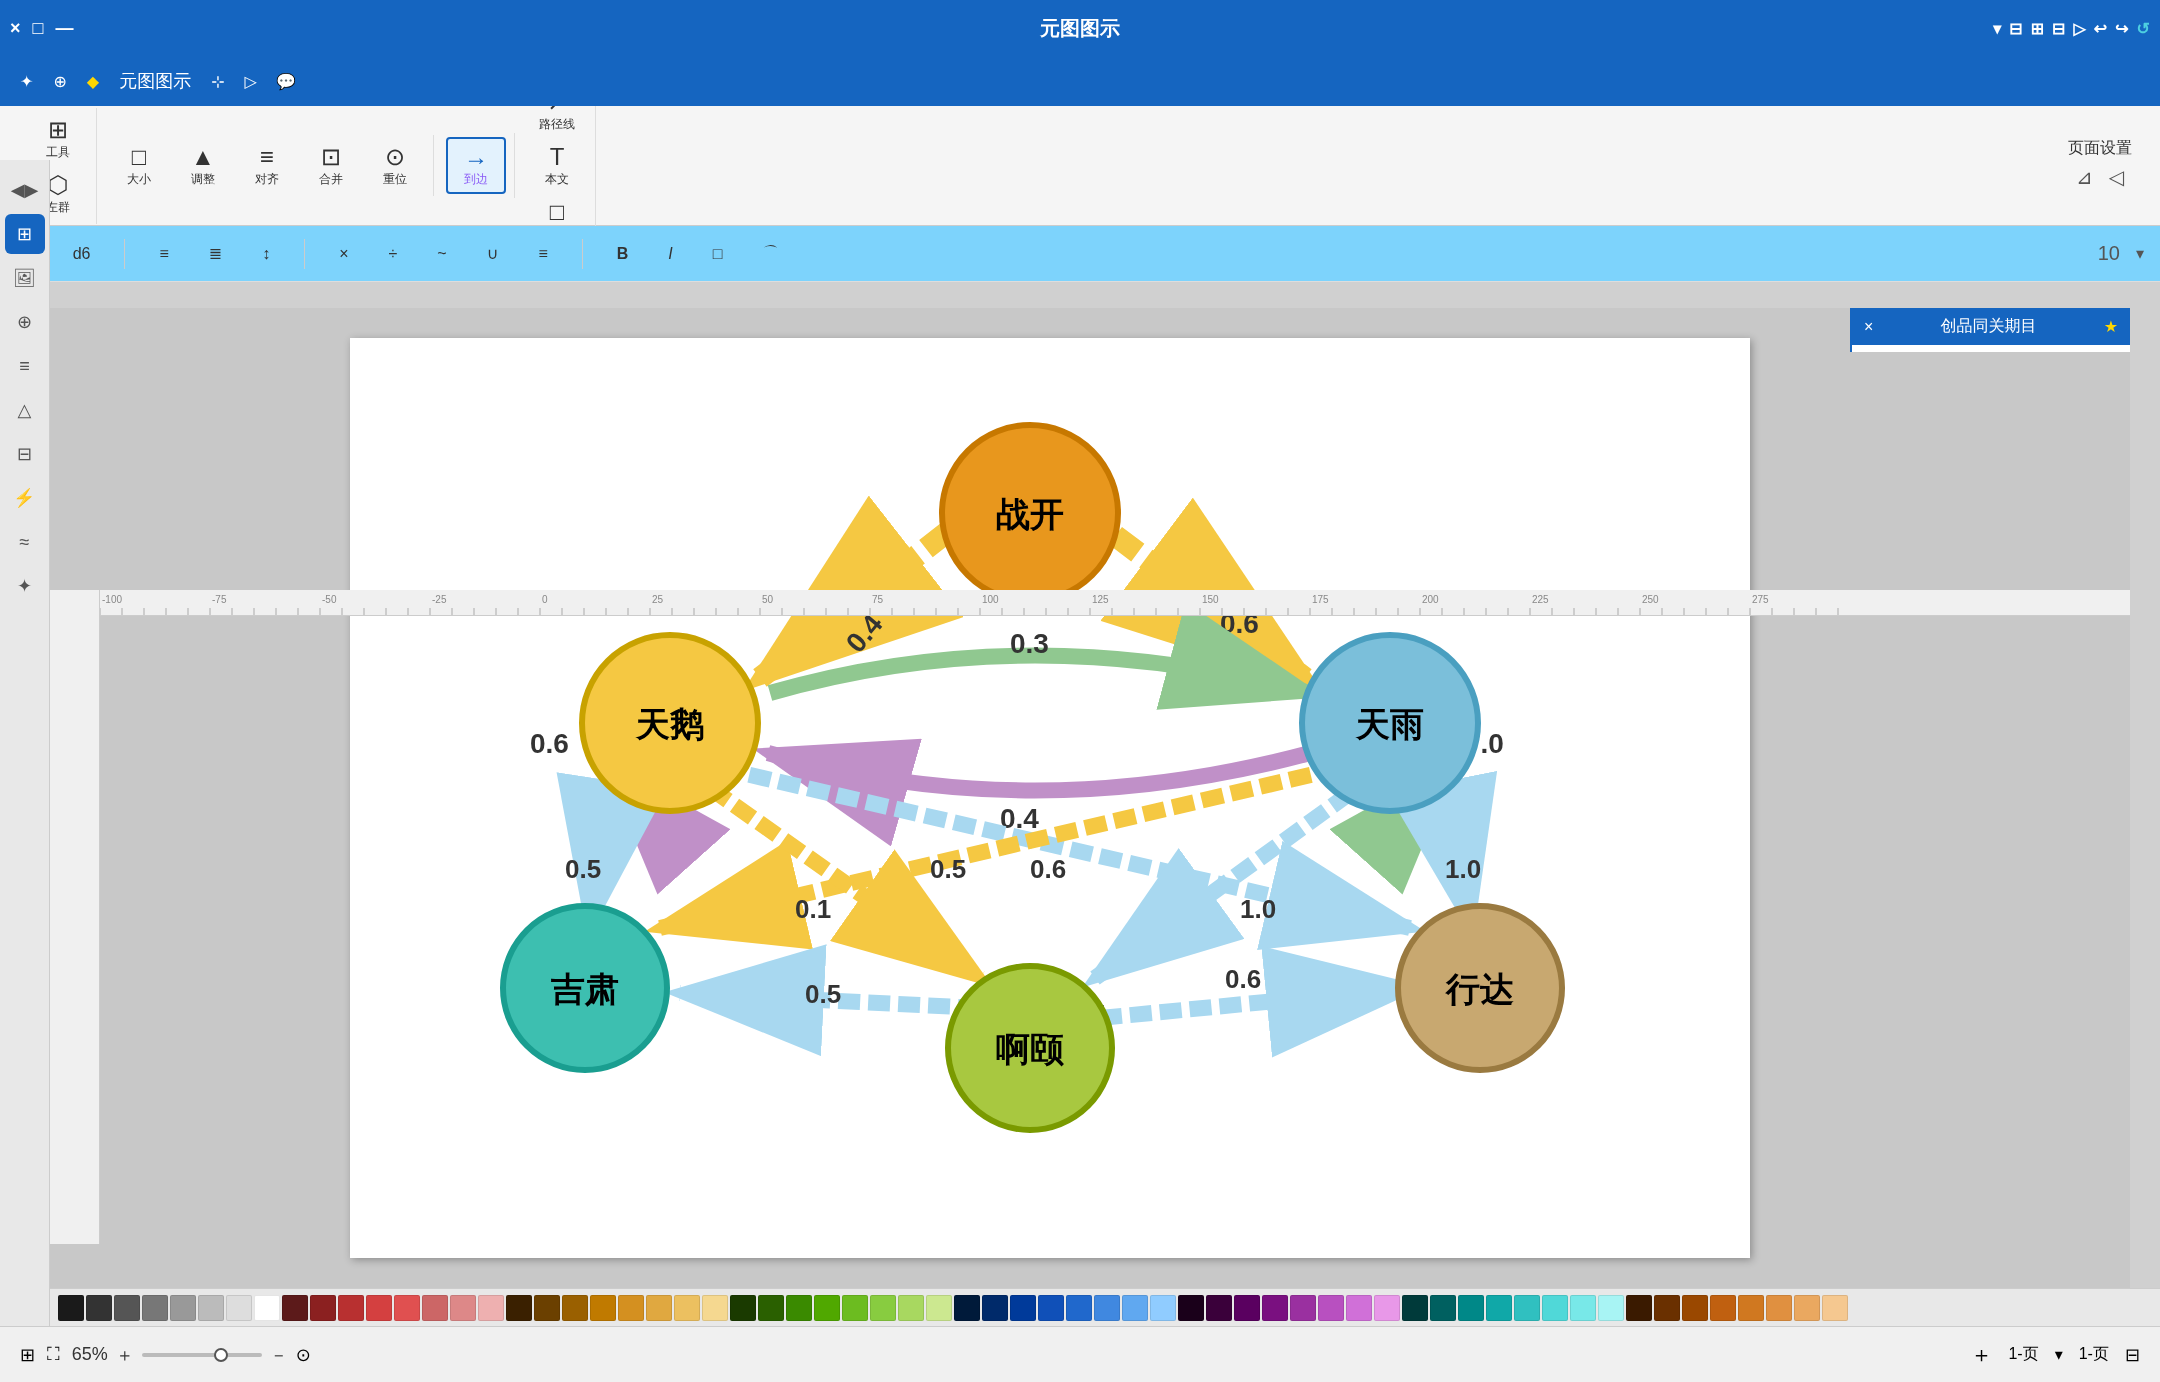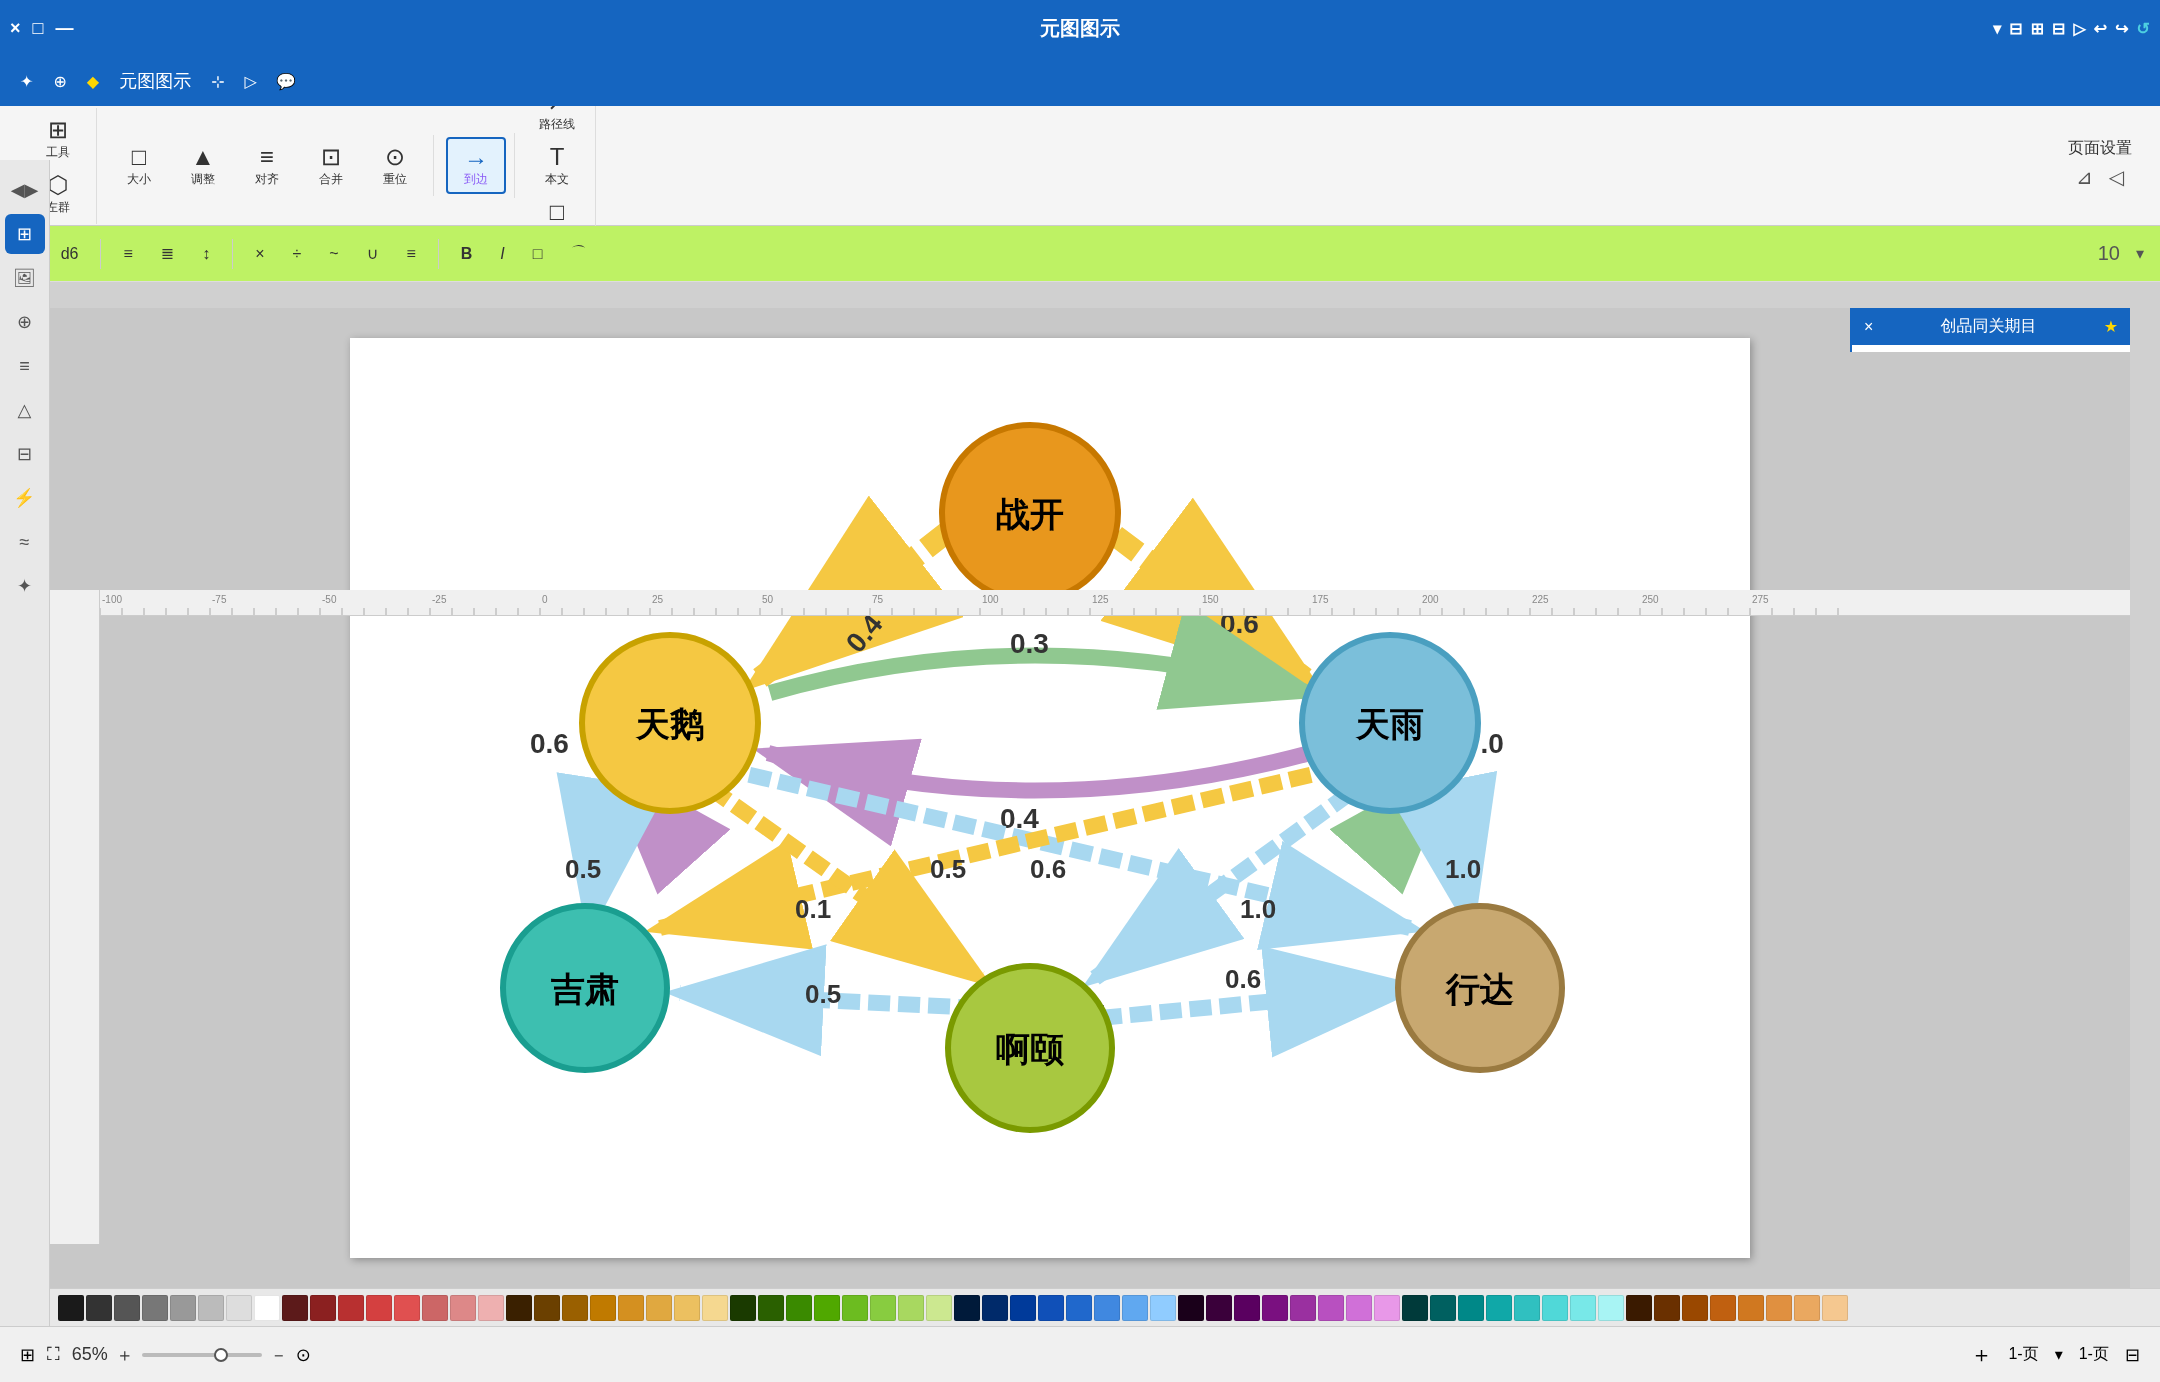--- a/index.html
+++ b/index.html
@@ -48,22 +48,22 @@
       padding: 4px 8px; border-radius: 4px; min-width: 60px;
     }
     .toolbar-btn .icon { font-size: 24px; color: #333; }
     .toolbar-btn .label { font-size: 12px; color: #333; }
     .toolbar-row { display: flex; gap: 4px; }
     .tool-icon { font-size: 20px; color: #555; cursor: pointer; padding: 4px; border-radius: 3px; }
 
     
     #toolbar2 {
       position: absolute; top: 226px; left: 0; width: 100%; height: 56px;
-      background: #bef264; border-bottom: 1px solid #ddd;
-      display: flex; align-items: center; padding: 0 16px; gap: 16px; z-index: 100;
+      background: #7dd3fc; border-bottom: 1px solid #ddd;
+      display: flex; align-items: center; padding: 0 16px; gap: 28px; z-index: 100;
     }
     .t2-btn { font-size: 16px; color: #333; cursor: pointer; padding: 3px 6px; border-radius: 3px; }
     .t2-divider { width: 1px; height: 30px; background: #ccc; }
     .t2-right { margin-left: auto; display: flex; align-items: center; gap: 16px; }
 
     
     #ruler-h {
       position: absolute; top: 282px; left: 50px; width: calc(100% - 50px); height: 26px;
       background: #f0f0f0; border-bottom: 1px solid #ccc; z-index: 99;
       overflow: hidden;

